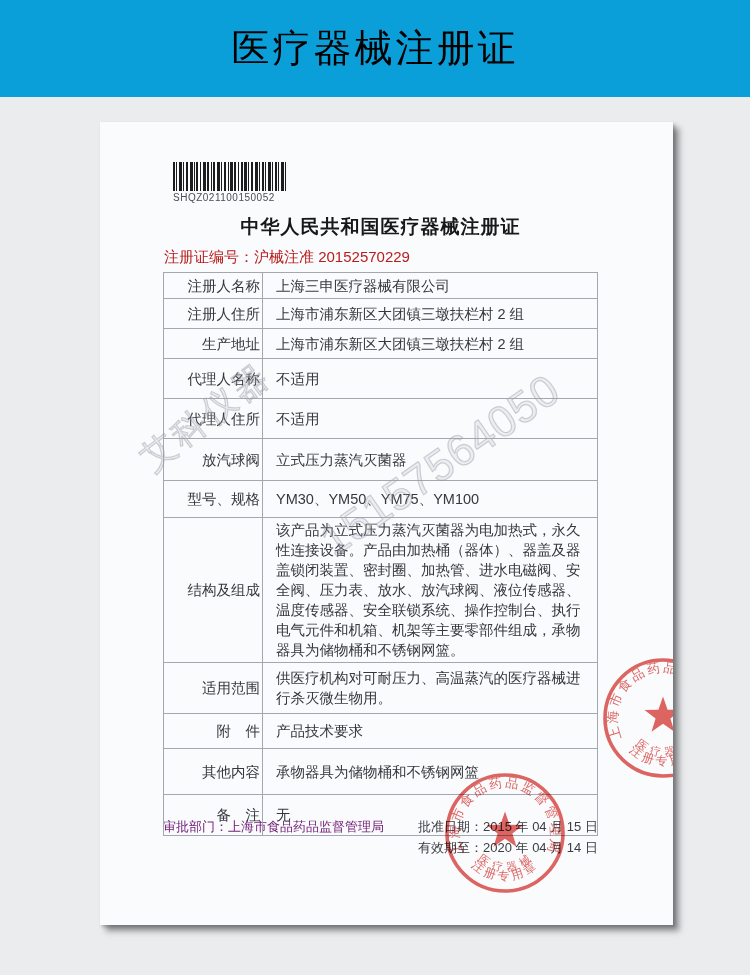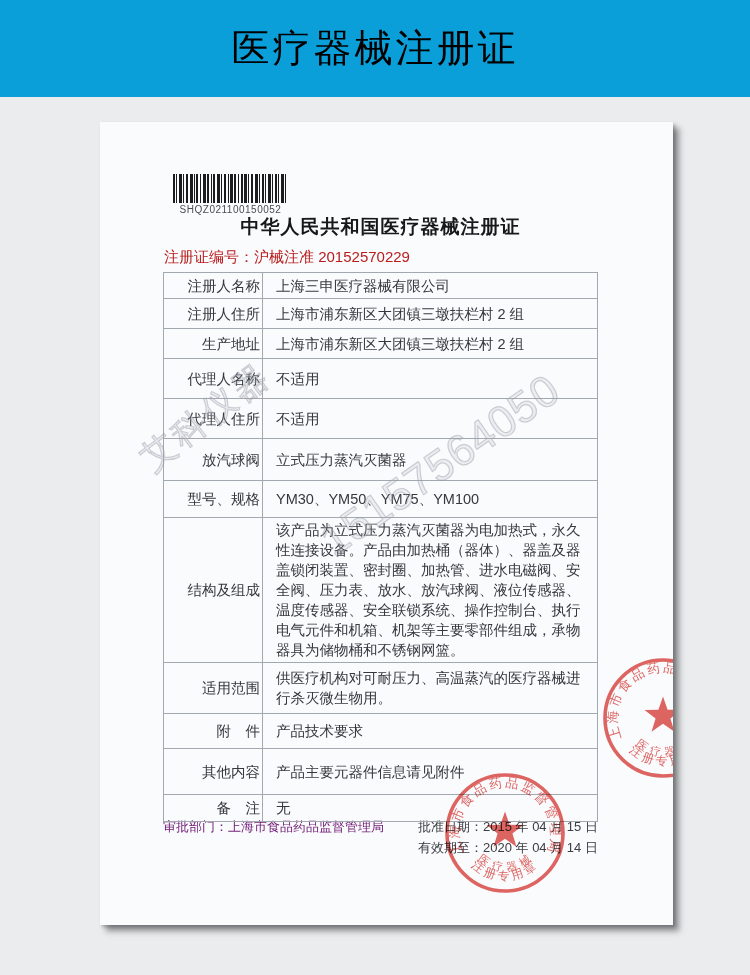--- a/index.html
+++ b/index.html
@@ -18,21 +18,21 @@
     color:#000000;font-size:38px;letter-spacing:3px;font-weight:400;
   }
   
   .page{
     position:absolute;left:100px;top:122px;width:573px;height:803px;
     background:#fafbfd;
     box-shadow:6px 6px 6px rgba(45,47,52,.50), 2px 2px 3px rgba(45,47,52,.28);
     overflow:hidden;
   }
   
-  .barcode-wrap{position:absolute;left:73px;top:52px;width:115px;text-align:center;}
+  .barcode-wrap{position:absolute;left:73px;top:40px;width:115px;}
   .barcode-wrap svg{display:block;}
   .barcode-text{font-size:10px;color:#4a4d52;letter-spacing:.5px;margin-top:1px;}
   
   .cert-title{
     position:absolute;left:63px;top:90px;width:435px;height:30px;line-height:30px;
     text-align:center;font-family:"Liberation Serif","DejaVu Serif",serif;
     font-weight:700;font-size:19px;letter-spacing:1px;color:#17181a;
   }
   .reg-line{
     position:absolute;left:64px;top:126px;height:18px;line-height:18px;
@@ -46,21 +46,21 @@
   }
   table.info td{
     border:1px solid #a2a8b0;vertical-align:middle;
     color:#35383d;font-size:14.5px;line-height:20px;
   }
   td.lbl{width:94px;text-align:right;padding:2px 2px;}
   td.val{padding:2px 8px 2px 13px;}
   tr.r1{height:26px;} tr.r2{height:30px;} tr.r3{height:30px;}
   tr.r4{height:40px;} tr.r5{height:40px;} tr.r6{height:42px;}
   tr.r7{height:37px;} tr.r8{height:121px;} tr.r9{height:51px;}
-  tr.r10{height:35px;} tr.r11{height:46px;} tr.r12{height:27px;}
+  tr.r10{height:35px;} tr.r11{height:46px;} tr.r12{height:41px;}
   
   .footer-left{
     position:absolute;left:63px;top:696px;font-size:13px;color:#701a75;line-height:17px;
   }
   .footer-right{
     position:absolute;left:318px;top:696px;font-size:13px;color:#3a3d42;line-height:17px;
   }
   .footer-right div{margin-bottom:4px;}
   
   .wm{
@@ -180,21 +180,21 @@
       <tr class="r9">
         <td class="lbl">适用范围</td>
         <td class="val">供医疗机构对可耐压力、高温蒸汽的医疗器械进行杀灭微生物用。</td>
       </tr>
       <tr class="r10">
         <td class="lbl">附　件</td>
         <td class="val">产品技术要求</td>
       </tr>
       <tr class="r11">
         <td class="lbl">其他内容</td>
-        <td class="val">产品主要元器件信息请见附件</td>
+        <td class="val">承物器具为储物桶和不锈钢网篮</td>
       </tr>
       <tr class="r12">
         <td class="lbl">备　注</td>
         <td class="val">无</td>
       </tr>
     </tbody>
   </table>
 
   <div class="footer-left">审批部门：上海市食品药品监督管理局</div>
   <div class="footer-right">

